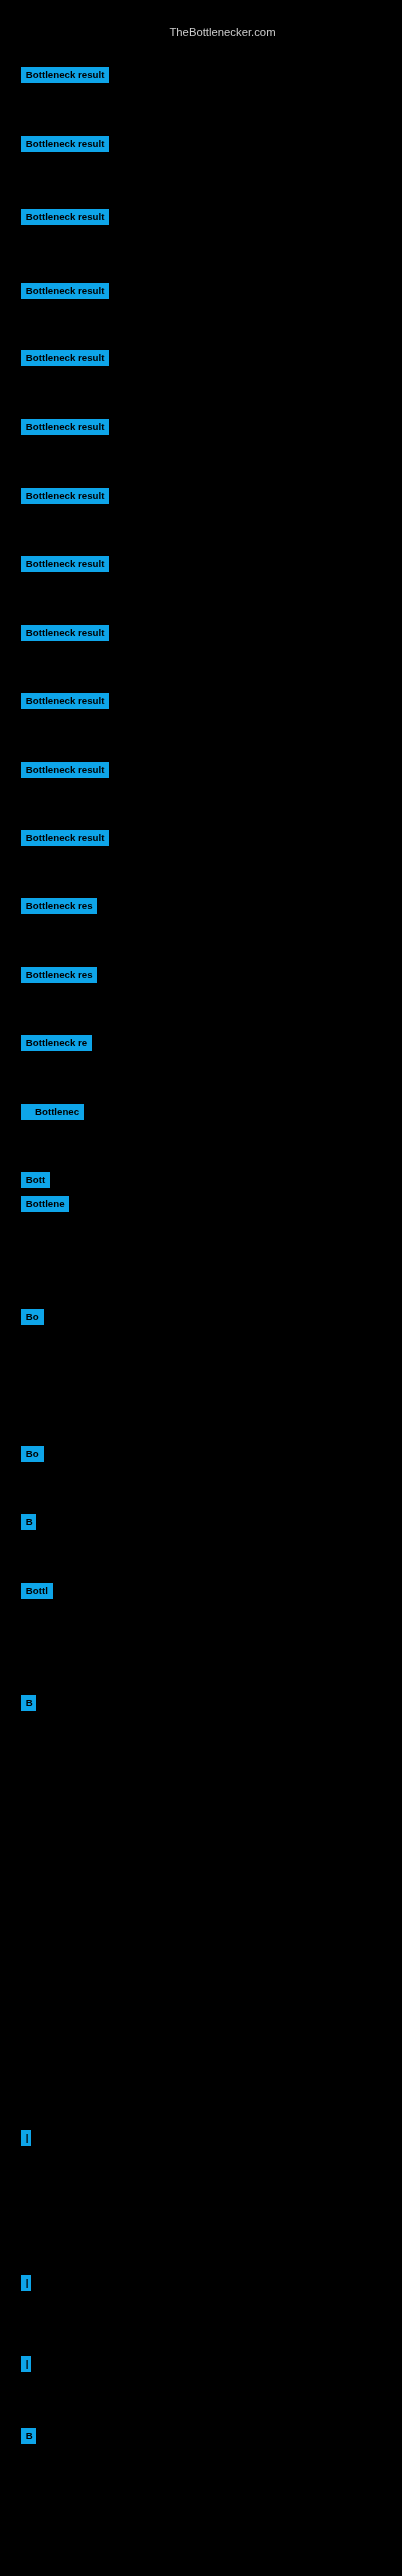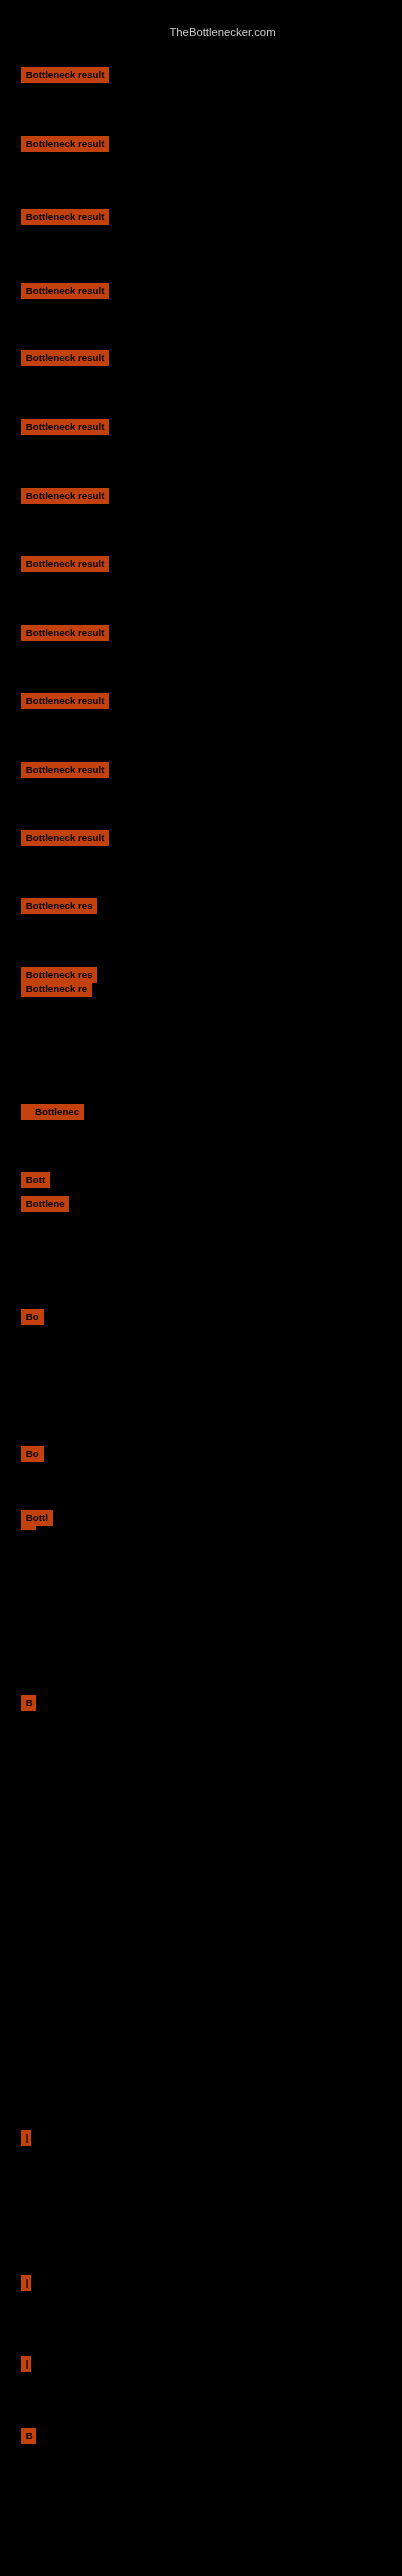--- a/index.html
+++ b/index.html
@@ -20,21 +20,21 @@
       text-align: center;
       color: #cccccc;
       font-size: 11.3px;
       padding: 4.8px 0;
       position: absolute;
       width: 100%;
       top: 0;
     }
 
     .bottleneck-badge {
-      background-color: #c2410c;
+      background-color: #0ea5e9;
       color: #000000;
       font-size: 9.7px;
       font-weight: bold;
       padding: 2.4px 4.8px;
       display: inline-block;
       position: absolute;
       left: 0;
       white-space: nowrap;
       overflow: hidden;
     }
@@ -52,27 +52,27 @@
     <div class="bottleneck-badge" style="top: 329px; max-width: 115px;">Bottleneck result</div>
     <div class="bottleneck-badge" style="top: 398px; max-width: 113px;">Bottleneck result</div>
     <div class="bottleneck-badge" style="top: 467px; max-width: 111px;">Bottleneck result</div>
     <div class="bottleneck-badge" style="top: 535px; max-width: 109px;">Bottleneck result</div>
     <div class="bottleneck-badge" style="top: 604px; max-width: 107px;">Bottleneck result</div>
     <div class="bottleneck-badge" style="top: 672px; max-width: 105px;">Bottleneck result</div>
     <div class="bottleneck-badge" style="top: 741px; max-width: 103px;">Bottleneck result</div>
     <div class="bottleneck-badge" style="top: 809px; max-width: 101px;">Bottleneck result</div>
     <div class="bottleneck-badge" style="top: 877px; max-width: 97px;">Bottleneck res</div>
     <div class="bottleneck-badge" style="top: 946px; max-width: 93px;">Bottleneck res</div>
-    <div class="bottleneck-badge" style="top: 960px; max-width: 87px;">Bottleneck re</div>
+    <div class="bottleneck-badge" style="top: 1014px; max-width: 87px;">Bottleneck re</div>
     <div class="bottleneck-badge" style="top: 1083px; max-width: 72px; padding-left: 14px;">Bottlenec</div>
     <div class="bottleneck-badge" style="top: 1151px; max-width: 44px;">Bott</div>
     <div class="bottleneck-badge" style="top: 1175px; max-width: 66px;">Bottlene</div>
     <div class="bottleneck-badge" style="top: 1288px; max-width: 26px;">Bo</div>
     <div class="bottleneck-badge" style="top: 1425px; max-width: 26px;">Bo</div>
     <div class="bottleneck-badge" style="top: 1493px; max-width: 14.5px;">B</div>
-    <div class="bottleneck-badge" style="top: 1489px; max-width: 40px;">Bottl</div>
+    <div class="bottleneck-badge" style="top: 1562px; max-width: 40px;">Bottl</div>
     <div class="bottleneck-badge" style="top: 1674px; max-width: 14.5px;">B</div>
     <div class="bottleneck-badge" style="top: 2109px; max-width: 6.4px;">|</div>
     <div class="bottleneck-badge" style="top: 2254px; max-width: 6.4px;">|</div>
     <div class="bottleneck-badge" style="top: 2335px; max-width: 6.4px;">|</div>
     <div class="bottleneck-badge" style="top: 2407px; max-width: 14.5px;">B</div>
   </div>
 
 
 </body></html>

